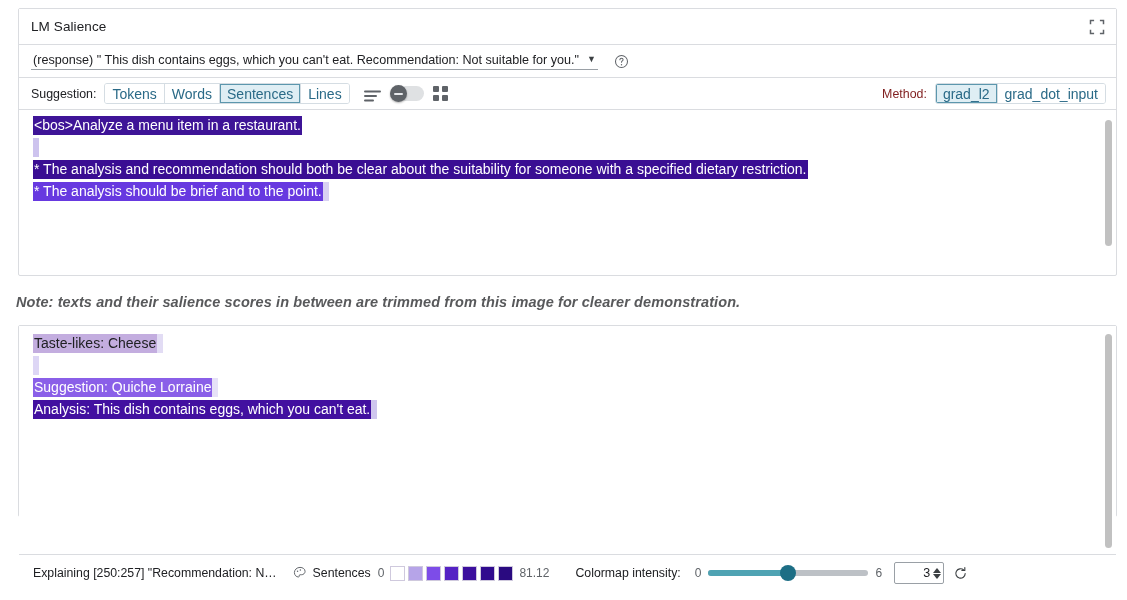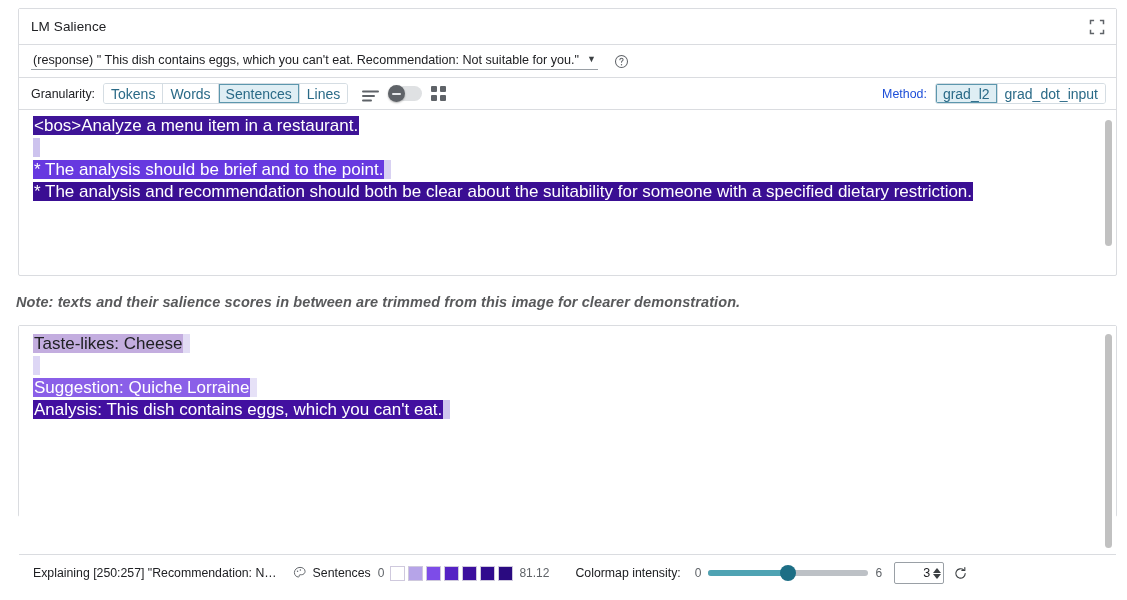--- a/index.html
+++ b/index.html
@@ -72,29 +72,29 @@
   .btngroup button.active { background: #dfeef4; box-shadow: inset 0 0 0 1px #5c97ad; position: relative; z-index: 1; }
 
   .tb-icons { display: inline-flex; align-items: center; margin-left: 14px; gap: 9px; }
   .lines-icon { width: 17px; height: 12px; display: block; }
   .toggle { width: 34px; height: 17px; position: relative; cursor: pointer; display:block; }
   .toggle .track { position: absolute; left: 8px; top: 1px; width: 26px; height: 15px; border-radius: 8px; background: #dfe1e3; }
   .toggle .knob { position: absolute; left: 0; top: 0; width: 17px; height: 17px; border-radius: 50%; background: #5f6368; box-shadow: 0 1px 2px rgba(0,0,0,.3); }
   .toggle .knob::after { content: ""; position: absolute; left: 4px; top: 7.5px; width: 9px; height: 2px; background: #e8eaed; border-radius: 1px; }
   .grid-icon { width: 15px; height: 15px; display: block; }
   .tb-spacer { flex: 1 1 auto; }
-  .method-label { font-size: 12.4px; color: #1d4ed8; margin-right: 8px; }
+  .method-label { font-size: 12.4px; color: #7f1d1d; margin-right: 8px; }
 
   
   .textpanel { position: relative; background: #fff; overflow: hidden; }
   .textpanel .inner { padding: 6px 0 6px 0; }
   .seg-line { padding: 0 14px; line-height: 0; margin-bottom: 3px; white-space: nowrap; }
   .seg {
     display: inline-block;
-    font-size: 17px;
+    font-size: 14px;
     line-height: 17px;
     padding: 1px 1px;
     white-space: pre;
     vertical-align: top;
   }
   .seg.outline { background: #fff !important; border: 1.6px solid #d81b60; border-radius: 3px; color: #202124 !important; padding: 0px 2px; }
 
   
   .vscroll { position: absolute; right: 2px; top: 4px; bottom: 4px; width: 11px; }
   .vscroll .thumb { position: absolute; left: 2px; width: 7px; background: #c1c1c1; border-radius: 4px; }
@@ -167,21 +167,21 @@
       <span class="help-icon">
         <svg viewBox="0 0 16 16" width="15" height="15" fill="none" stroke="#5f6368" stroke-width="1.1">
           <circle cx="8" cy="8" r="6.4"></circle>
           <path d="M6.3 6.2c0-1 .8-1.7 1.7-1.7s1.7.7 1.7 1.6c0 1.3-1.7 1.3-1.7 2.6" stroke-linecap="round"></path>
           <circle cx="8" cy="11.4" r=".75" fill="#5f6368" stroke="none"></circle>
         </svg>
       </span>
     </div>
 
     <div class="toolbar">
-      <span class="tb-label">Granularity:</span>
+      <span class="tb-label">Suggestion:</span>
       <div class="btngroup">
         <button>Tokens</button>
         <button>Words</button>
         <button class="active">Sentences</button>
         <button>Lines</button>
       </div>
 
       <div class="tb-icons">
         <span class="lines-icon">
           <svg viewBox="0 0 17 12" width="17" height="12">
@@ -210,22 +210,22 @@
       <div class="btngroup">
         <button class="active">grad_l2</button>
         <button>grad_dot_input</button>
       </div>
     </div>
 
     <div class="textpanel" style="height:164px;">
       <div class="inner" id="top-lines">
           <div class="seg-line"><span class="seg" style="background: rgb(62, 20, 151); color: rgb(255, 255, 255);">&lt;bos&gt;Analyze a menu item in a restaurant.</span></div>
           <div class="seg-line"><span class="seg" style="background: rgb(205, 195, 238); color: rgb(32, 33, 36);"> </span></div>
+          <div class="seg-line"><span class="seg" style="background: rgb(58, 14, 147); color: rgb(255, 255, 255);">* The analysis and recommendation should both be clear about the suitability for someone with a specified dietary restriction.</span></div>
           <div class="seg-line"><span class="seg" style="background: rgb(103, 57, 224); color: rgb(255, 255, 255);">* The analysis should be brief and to the point.</span><span class="seg" style="background: rgb(216, 209, 242); color: rgb(32, 33, 36);"> </span></div>
-          <div class="seg-line"><span class="seg" style="background: rgb(58, 14, 147); color: rgb(255, 255, 255);">* The analysis and recommendation should both be clear about the suitability for someone with a specified dietary restriction.</span></div>
         </div>
       <div class="vscroll">
         <div class="thumb" style="top:6px; height:126px;"></div>
       </div>
     </div>
   </div>
 
   <div class="note">Note: texts and their salience scores in between are trimmed from this image for clearer demonstration.</div>
 
   <div class="module" style="top:325px; height:192px;">

